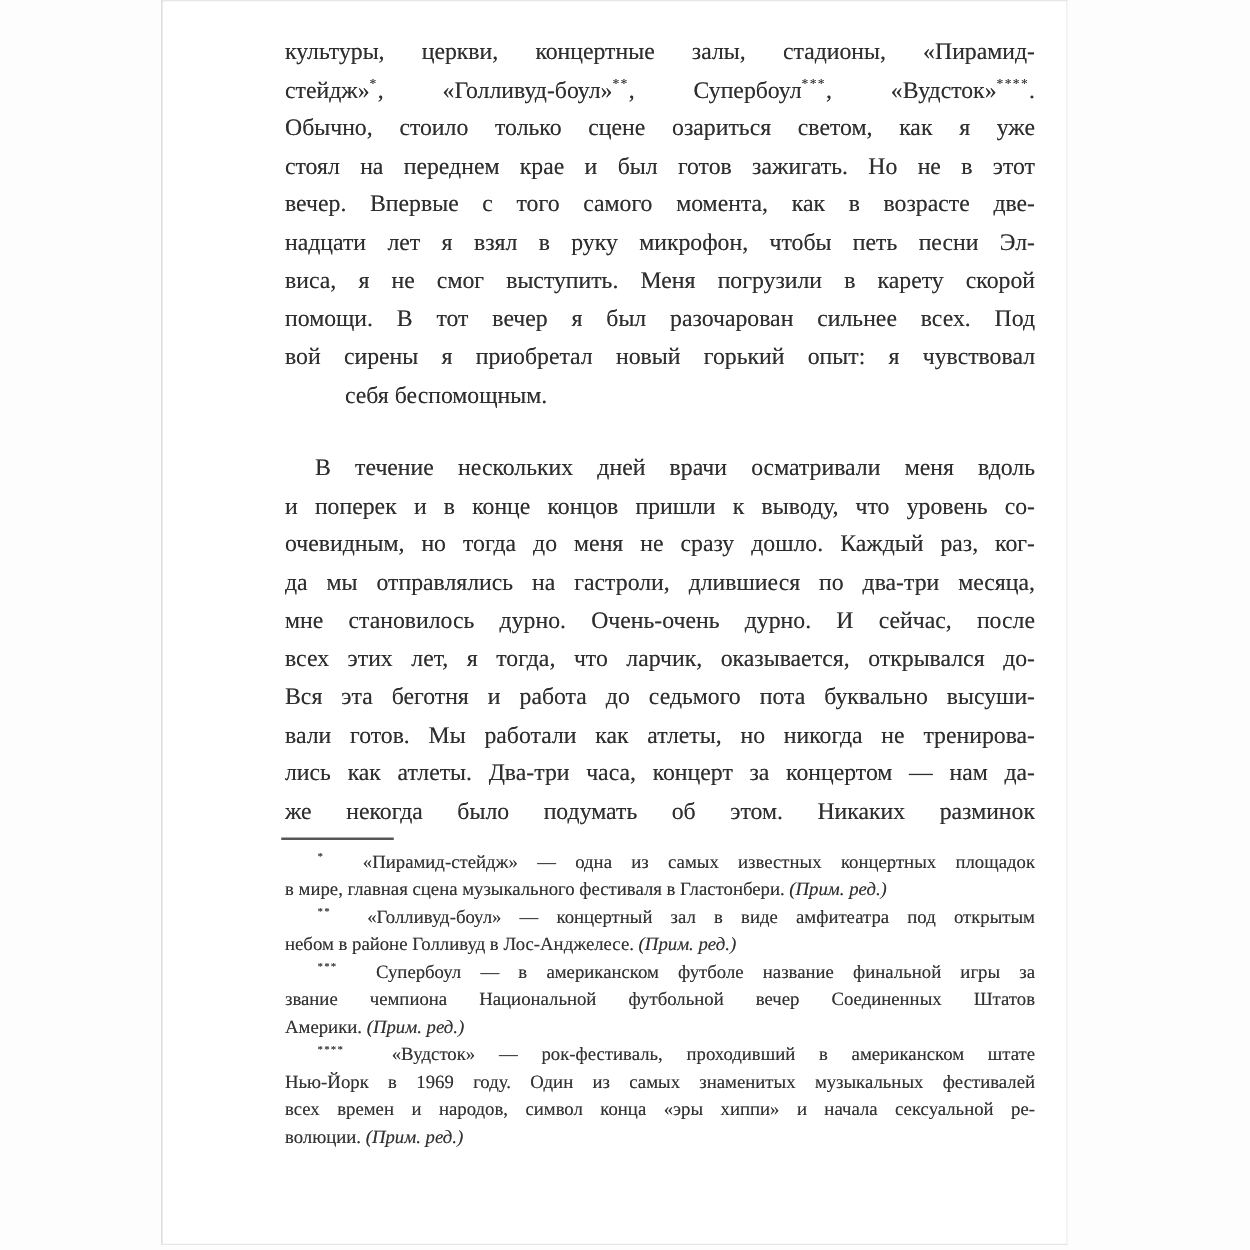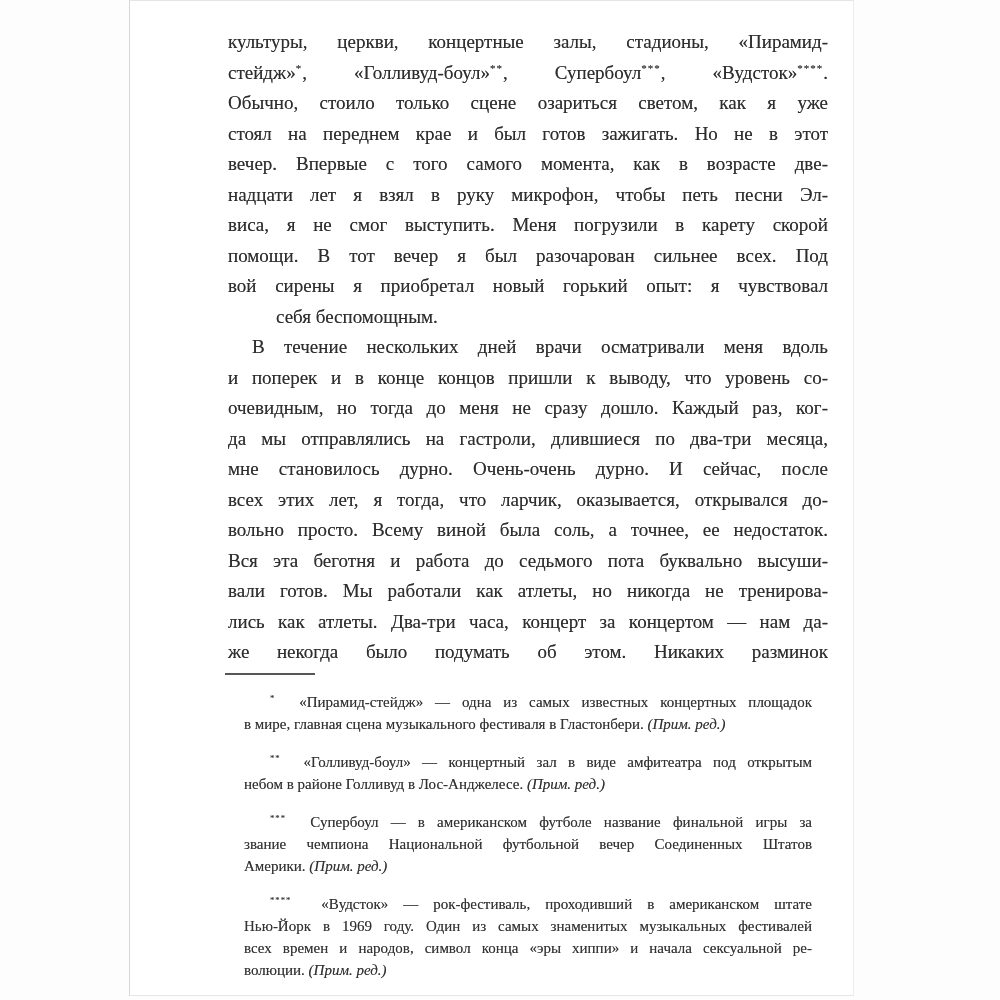--- a/index.html
+++ b/index.html
@@ -17,31 +17,31 @@
     border:1px solid #e6e6e6;
     border-left-color:#d6d6d6;
     border-right-color:#ededed;
   }
   .textcol{
     position:absolute;left:98px;top:26px;width:600px;
     color:#2e2e2e;
     text-shadow:0 0 0.3px rgba(40,40,40,.55);
   }
   .para{font-size:19px;line-height:30.5px;}
-  .para + .para{}
+  .para + .para{margin-top:28px;}
   .tline{text-align:justify;text-align-last:justify;}
   .tline.noju{text-align-last:left;margin-left:48px;}
   .tline.indent{text-indent:24px;}
   sup{font-size:0.58em;vertical-align:super;line-height:0;letter-spacing:1px;}
   .rule{
     width:90px;height:2px;background:#565656;
     margin:5px 0 7px -3px;
   }
   .footnotes{font-size:15px;line-height:22px;color:#333333;}
-  .footnote{margin:16px;}
+  .footnote{margin:0;}
   .fline{text-align:justify;text-align-last:justify;}
   .fline.noju{text-align-last:left;}
   .fline.indent{text-indent:26px;}
 </style>
 </head>
 <body>
 
 <div class="page">
   <div class="textcol">
     <div>
@@ -57,21 +57,20 @@
           <div class="tline">вой сирены я приобретал новый горький опыт: я чувствовал</div>
           <div class="tline noju">себя беспомощным.</div>
         </div>
         <div class="para">
           <div class="tline indent">В течение нескольких дней врачи осматривали меня вдоль</div>
           <div class="tline">и поперек и в конце концов пришли к выводу, что уровень со-</div>
           <div class="tline">очевидным, но тогда до меня не сразу дошло. Каждый раз, ког-</div>
           <div class="tline">да мы отправлялись на гастроли, длившиеся по два-три месяца,</div>
           <div class="tline">мне становилось дурно. Очень-очень дурно. И сейчас, после</div>
           <div class="tline">всех этих лет, я тогда, что ларчик, оказывается, открывался до-</div>
-          <div class="tline">вольно просто. Всему виной была соль, а точнее, ее недостаток.</div>
           <div class="tline">Вся эта беготня и работа до седьмого пота буквально высуши-</div>
           <div class="tline">вали готов. Мы работали как атлеты, но никогда не тренирова-</div>
           <div class="tline">лись как атлеты. Два-три часа, концерт за концертом — нам да-</div>
           <div class="tline">же некогда было подумать об этом. Никаких разминок</div>
         </div>
       </div>
     <div class="rule"></div>
     <div class="footnotes">
         <div class="footnote">
           <div class="fline indent"><sup>*</sup>&nbsp;&nbsp;«Пирамид-стейдж» — одна из самых известных концертных площадок</div>

